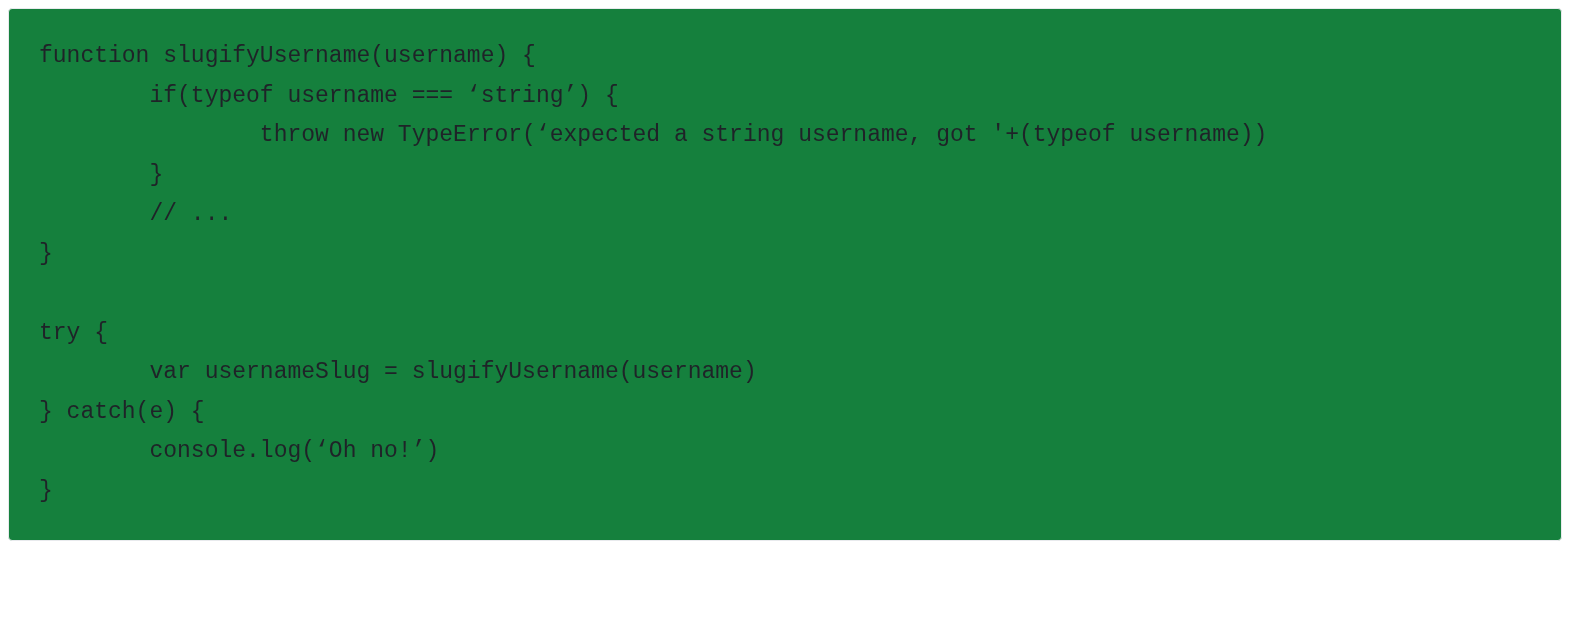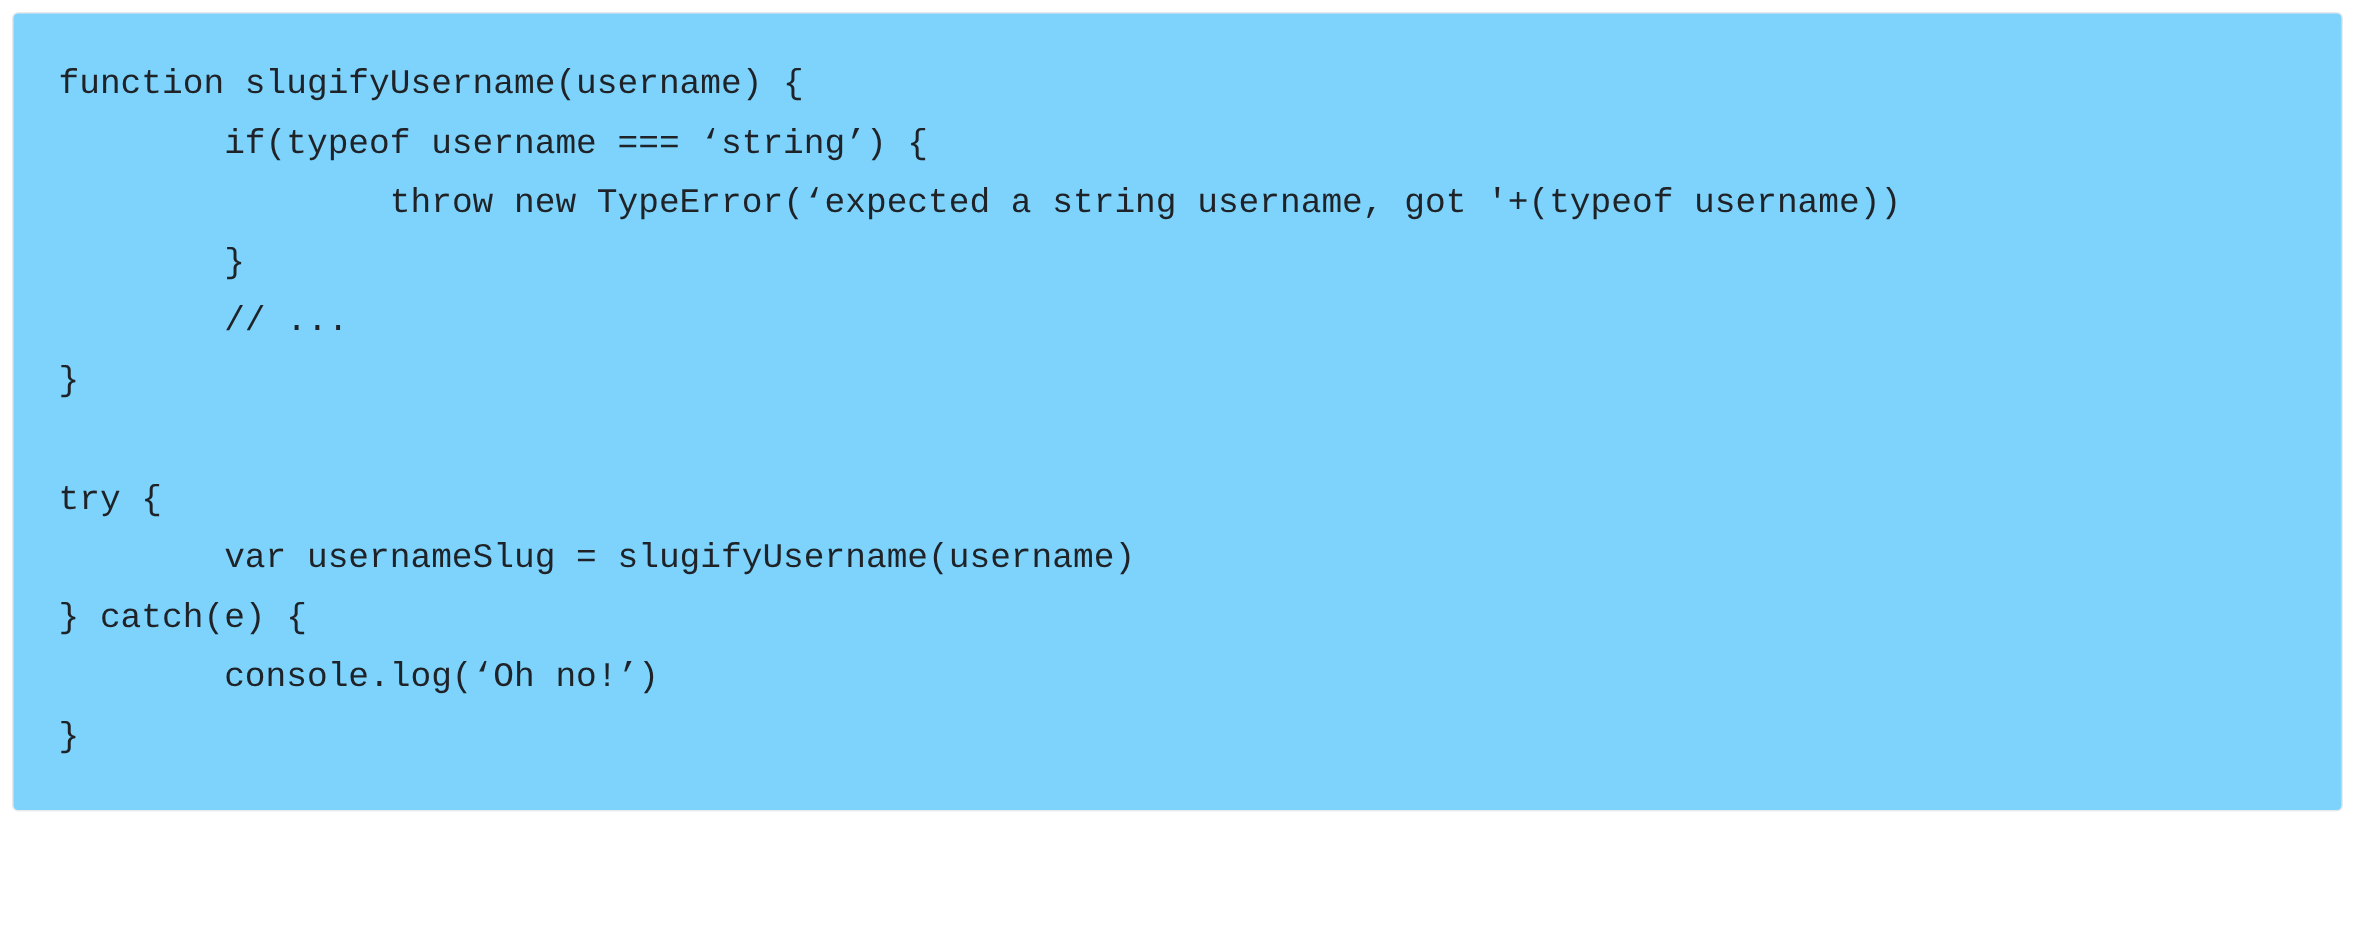--- a/index.html
+++ b/index.html
@@ -7,21 +7,21 @@
       padding: 0;
       box-sizing: border-box;
     }
     body {
       background: #ffffff;
       width: 1570px;
       height: 632px;
       padding: 8px;
     }
     .code-block {
-      background: #7dd3fc;
+      background: #15803d;
       border: 1px solid #e8eaed;
       border-radius: 4px;
       padding: 28px 30px;
       font-family: "SFMono-Regular", Consolas, "Liberation Mono", Menlo, Courier, monospace;
       font-size: 23px;
       line-height: 1.72;
       color: #1f2328;
       white-space: pre-wrap;
       word-wrap: break-word;
       overflow-wrap: break-word;

